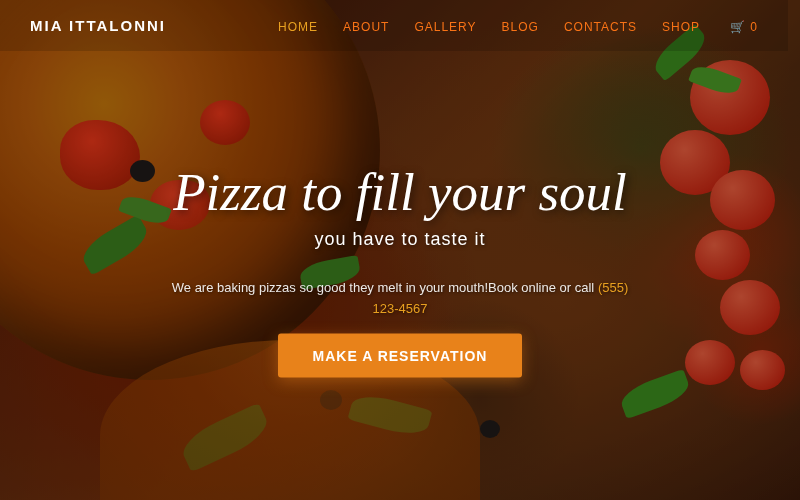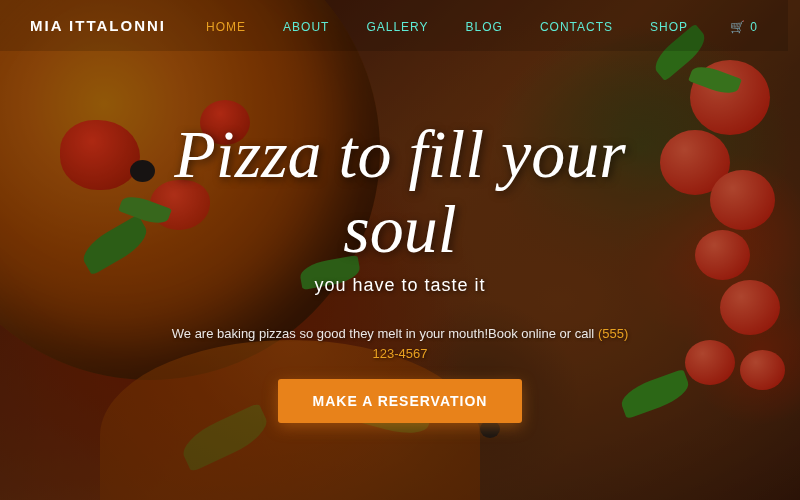--- a/index.html
+++ b/index.html
@@ -136,27 +136,27 @@
       color: #fff;
       font-size: 15px;
       font-weight: 600;
       letter-spacing: 2px;
       text-transform: uppercase;
       flex: 1;
     }
 
     .nav-links {
       display: flex;
-      gap: 37px;
+      gap: 25px;
       align-items: flex-start;
       list-style: none;
     }
 
     .nav-links a {
-      color: #5eead4;
+      color: #f97316;
       text-decoration: none;
       font-size: 12px;
       font-weight: 500;
       letter-spacing: 1px;
       text-transform: uppercase;
     }
 
     .nav-links a.active {
       color: #e8a020;
     }
@@ -174,21 +174,21 @@
       left: 50%;
       transform: translate(-50%, -50%);
       text-align: center;
       z-index: 10;
       width: 480px;
       margin-top: 20px;
     }
 
     .hero-title {
       font-family: 'Georgia', cursive, serif;
-      font-size: 68px;
+      font-size: 53px;
       color: #fff;
       font-weight: 400;
       font-style: italic;
       line-height: 1.1;
       text-shadow: 2px 2px 8px rgba(0,0,0,0.6);
       margin-bottom: 8px;
     }
 
     .hero-subtitle {
       font-size: 18px;

